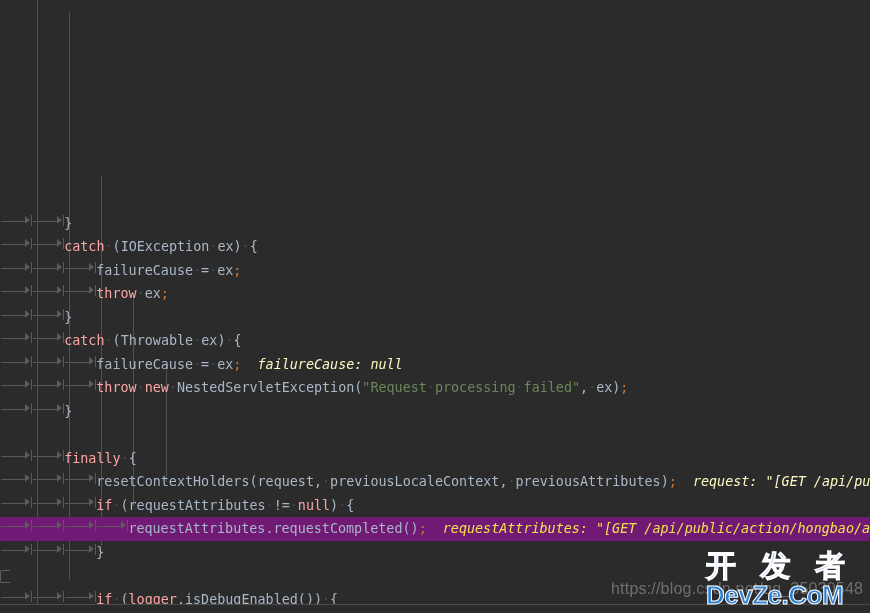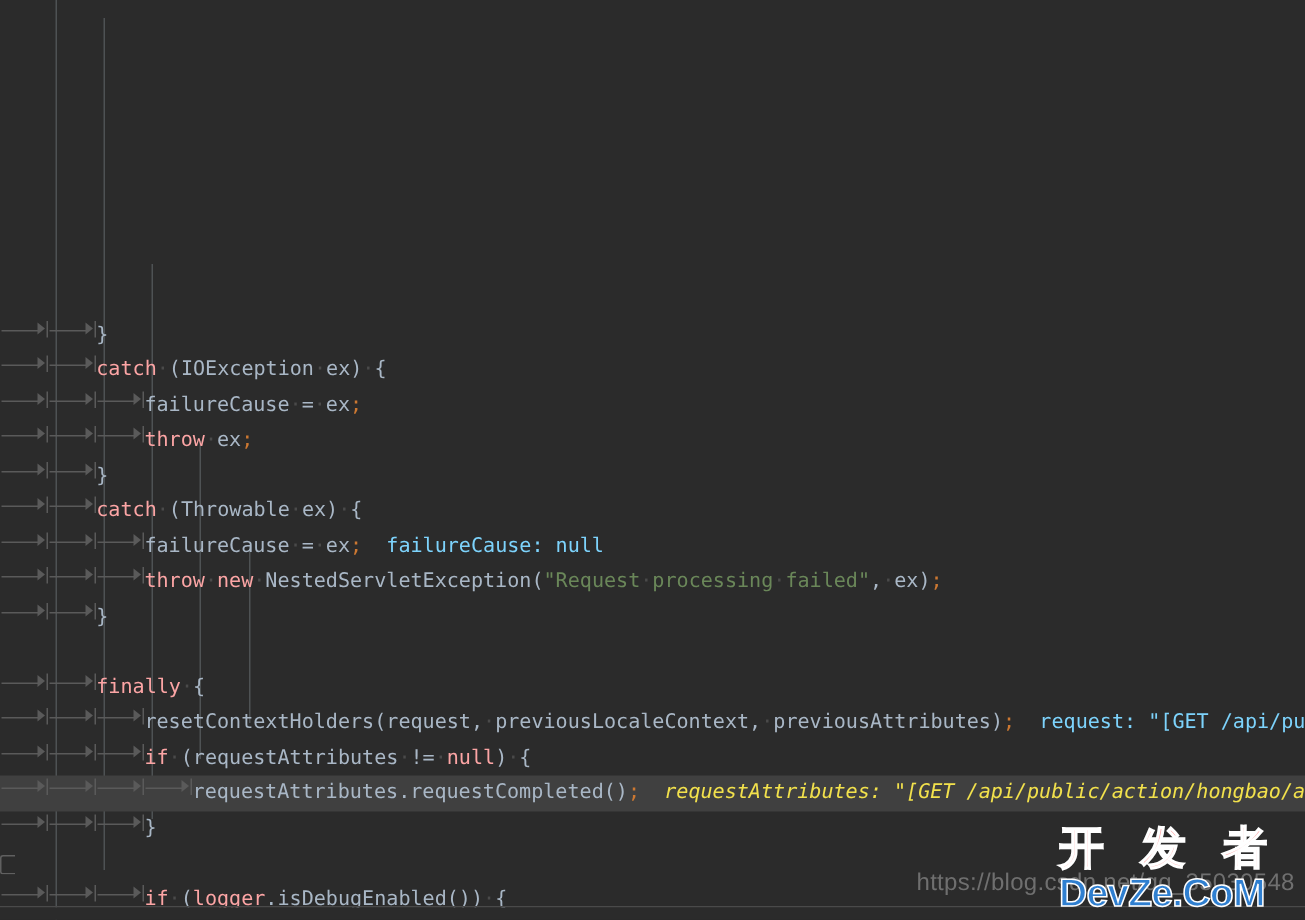--- a/index.html
+++ b/index.html
@@ -15,32 +15,32 @@
     color:#a9b7c6;
     white-space:pre;
     overflow:hidden;
   }
   .row{
     position:relative;
     height:23.5px;
     white-space:pre;
     display:block;
   }
-  .row.sel{background:#404040;}
+  .row.sel{background:#701a75;}
 
   
   .kw{color:#fca5a5;}           
   .id{color:#a9b7c6;}           
   .fld{color:#fca5a5;}          
   .str{color:#6a8759;}
   .punc{color:#a9b7c6;}
   .semi{color:#cc7832;}
 
   
-  .hint{color:#7dd3fc;}
+  .hint{color:#fef9c3;font-style:italic;}
   .row.sel .hint{color:#f2e14c;font-style:italic;}
 
   
   .sp{color:#4a4a4a;}           
 
   
   .tab{
     position:relative;
     display:inline-block;
     width:32.1px;
@@ -86,21 +86,21 @@
     font-family:"Liberation Sans",sans-serif;
     font-size:16px;color:#6f6f6f;white-space:nowrap;
     letter-spacing:.2px;
   }
   #wm{
     position:absolute;left:706px;top:551px;width:160px;height:62px;
     pointer-events:none;
   }
   #wm .cn{
     font-family:"DejaVu Sans",sans-serif;
-    font-size:30px;font-weight:700;color:#fca5a5;
+    font-size:30px;font-weight:700;color:#3b82f6;
     letter-spacing:7px;line-height:30px;
     -webkit-text-stroke:1px #ffffff;
     white-space:nowrap;
   }
   #wm .en{
     font-family:"Liberation Sans",sans-serif;
     font-size:26px;font-weight:700;color:#2f7fd0;
     line-height:29px;letter-spacing:-.5px;
     -webkit-text-stroke:1px #ffffff;
     white-space:nowrap;

